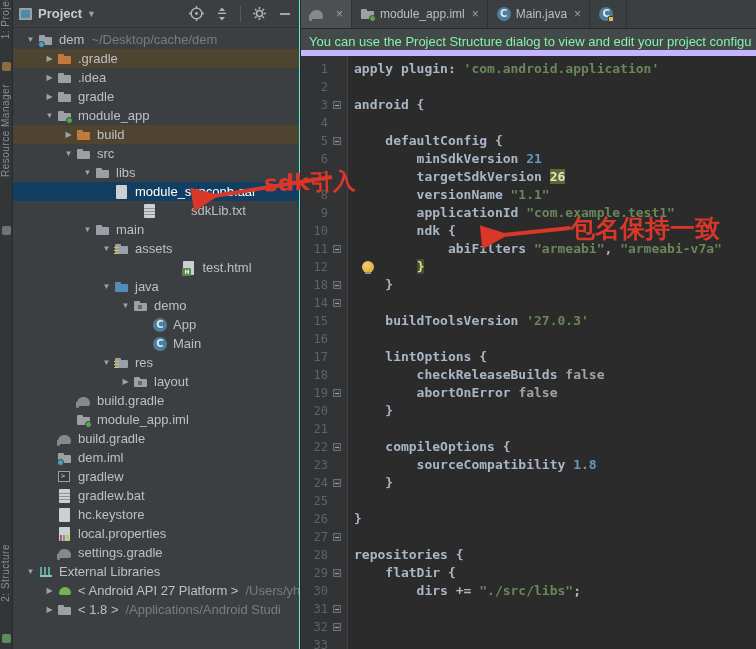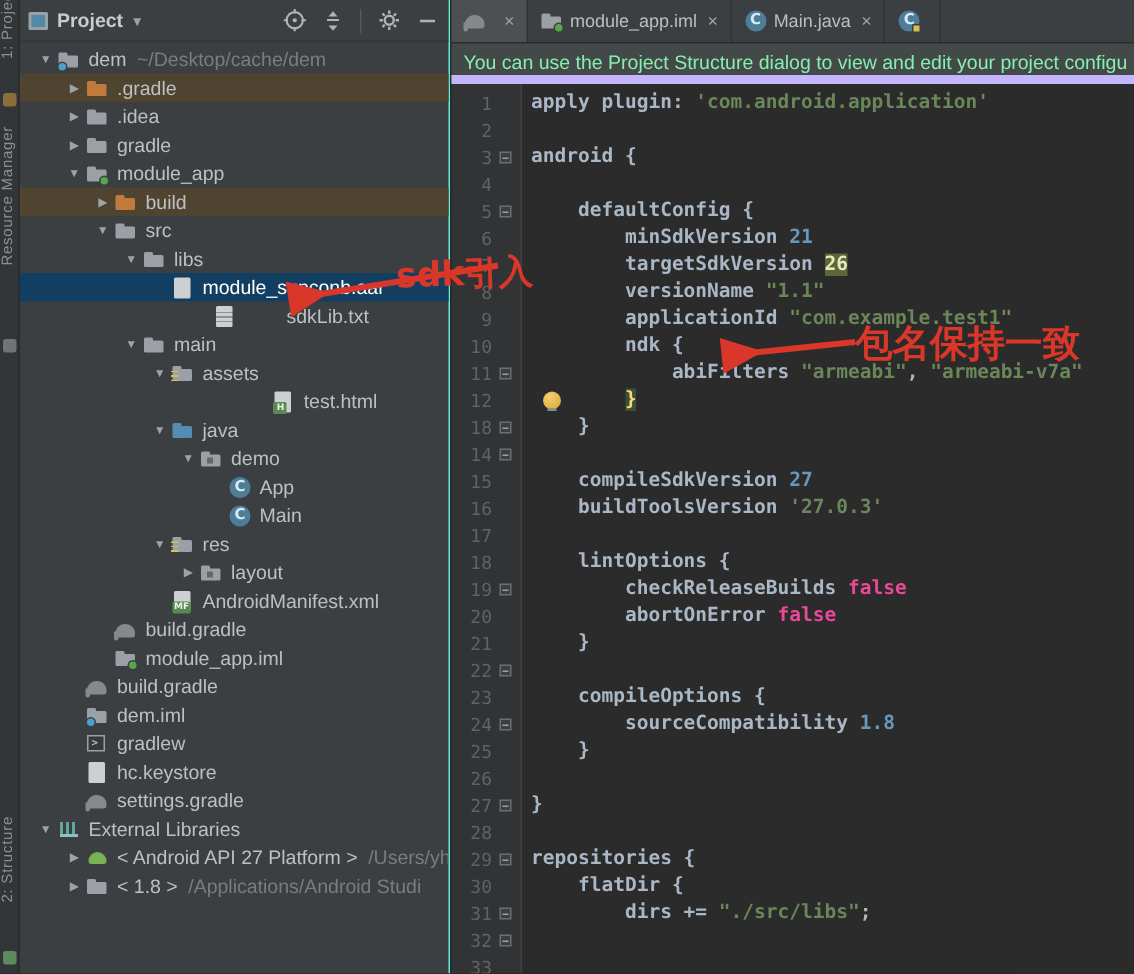--- a/index.html
+++ b/index.html
@@ -81,21 +81,21 @@
   .g-row { display:flex; height:18px; align-items:center; }
   .g-num { width:27px; text-align:right; color:#606366; font:12px/18px "DejaVu Sans Mono",monospace; }
   .g-fold { width:18px; display:flex; justify-content:center; }
   .fold-box { width:8px; height:8px; border:1px solid #6a6e71; background:#3c3f41; position:relative; cursor:pointer; }
   .fold-box::after { content:''; position:absolute; left:1px; top:3px; width:4px; height:1px; background:#9da2a5; }
   #code { position:relative; flex:1; padding:4px 0 0 6px; overflow:hidden; }
   .c-row { position:relative; height:18px; white-space:pre; font:bold 13px/18px "DejaVu Sans Mono",monospace; color:#a9b7c6; }
   .tk-p { color:#a9b7c6; }
   .tk-s { color:#6a8759; }
   .tk-n { color:#6897bb; }
-  .tk-k { color:#ec4899; }
+  .tk-k { color:#a3a3a3; }
   .tk-nh { color:#e3eac0; background:#5c6637; }
   .tk-bh { color:#ffd866; background:#3a513f; }
   .bulb { position:absolute; left:8px; top:3px; width:12px; height:12px; border-radius:50%;
     background:radial-gradient(circle at 35% 30%, #f3cf72, #d8a32e); cursor:pointer; }
   .bulb::after { content:''; position:absolute; left:3px; top:11px; width:6px; height:2px; background:#8c8f91; }
 
   
   #ann-overlay { position:absolute; left:0; top:0; width:756px; height:649px; pointer-events:none; z-index:50; }
   .ann-text { position:absolute; color:#d9372a; font-weight:bold; font-family:"DejaVu Sans",sans-serif;
     z-index:51; pointer-events:none; white-space:nowrap; }
@@ -301,28 +301,20 @@
         </div>
         <div class="tree-row" style="padding-left: 105px;">
           <span class="tw-arrow">▶</span>
           <span class="icon k-folder" style="--fc: #9aa0a5;">
             <i class="ftab"></i>
             <i class="fbody"></i>
             <i class="badge-sq"></i>
           </span>
           <span class="tw-label">layout</span>
         </div>
-        <div class="tree-row" style="padding-left: 86px;">
-          <span class="tw-arrow"></span>
-          <span class="icon k-file">
-            <i class="fpage"></i>
-            <i class="badge-MF">MF</i>
-          </span>
-          <span class="tw-label">AndroidManifest.xml</span>
-        </div>
         <div class="tree-row" style="padding-left: 48px;">
           <span class="tw-arrow"></span>
           <span class="icon k-gradle">
             <i class="gbody"></i>
             <i class="gtrunk"></i>
           </span>
           <span class="tw-label">build.gradle</span>
         </div>
         <div class="tree-row" style="padding-left: 48px;">
           <span class="tw-arrow"></span>
@@ -353,23 +345,38 @@
         <div class="tree-row" style="padding-left: 29px;">
           <span class="tw-arrow"></span>
           <span class="icon k-console">
             <i class="cbox">&gt;</i>
           </span>
           <span class="tw-label">gradlew</span>
         </div>
         <div class="tree-row" style="padding-left: 29px;">
           <span class="tw-arrow"></span>
           <span class="icon k-file">
+            <i class="fpage lines"></i>
+          </span>
+          <span class="tw-label">gradlew.bat</span>
+        </div>
+        <div class="tree-row" style="padding-left: 29px;">
+          <span class="tw-arrow"></span>
+          <span class="icon k-file">
             <i class="fpage"></i>
           </span>
           <span class="tw-label">hc.keystore</span>
+        </div>
+        <div class="tree-row" style="padding-left: 29px;">
+          <span class="tw-arrow"></span>
+          <span class="icon k-file">
+            <i class="fpage"></i>
+            <i class="badge-bars"></i>
+          </span>
+          <span class="tw-label">local.properties</span>
         </div>
         <div class="tree-row" style="padding-left: 29px;">
           <span class="tw-arrow"></span>
           <span class="icon k-gradle">
             <i class="gbody"></i>
             <i class="gtrunk"></i>
           </span>
           <span class="tw-label">settings.gradle</span>
         </div>
         <div class="tree-row" style="padding-left: 10px;">
@@ -599,21 +606,20 @@
           <div class="c-row"><span class="tk-p">    defaultConfig {</span></div>
           <div class="c-row"><span class="tk-p">        minSdkVersion </span><span class="tk-n">21</span></div>
           <div class="c-row"><span class="tk-p">        targetSdkVersion </span><span class="tk-nh">26</span></div>
           <div class="c-row"><span class="tk-p">        versionName </span><span class="tk-s">"1.1"</span></div>
           <div class="c-row"><span class="tk-p">        applicationId </span><span class="tk-s">"com.example.test1"</span></div>
           <div class="c-row"><span class="tk-p">        ndk {</span></div>
           <div class="c-row"><span class="tk-p">            abiFilters </span><span class="tk-s">"armeabi"</span><span class="tk-p">, </span><span class="tk-s">"armeabi-v7a"</span></div>
           <div class="c-row"><span class="bulb"></span><span class="tk-p">        </span><span class="tk-bh">}</span></div>
           <div class="c-row"><span class="tk-p">    }</span></div>
           <div class="c-row"></div>
-          <div class="c-row"><span class="tk-p">    compileSdkVersion </span><span class="tk-n">27</span></div>
           <div class="c-row"><span class="tk-p">    buildToolsVersion </span><span class="tk-s">'27.0.3'</span></div>
           <div class="c-row"></div>
           <div class="c-row"><span class="tk-p">    lintOptions {</span></div>
           <div class="c-row"><span class="tk-p">        checkReleaseBuilds </span><span class="tk-k">false</span></div>
           <div class="c-row"><span class="tk-p">        abortOnError </span><span class="tk-k">false</span></div>
           <div class="c-row"><span class="tk-p">    }</span></div>
           <div class="c-row"></div>
           <div class="c-row"><span class="tk-p">    compileOptions {</span></div>
           <div class="c-row"><span class="tk-p">        sourceCompatibility </span><span class="tk-n">1.8</span></div>
           <div class="c-row"><span class="tk-p">    }</span></div>

